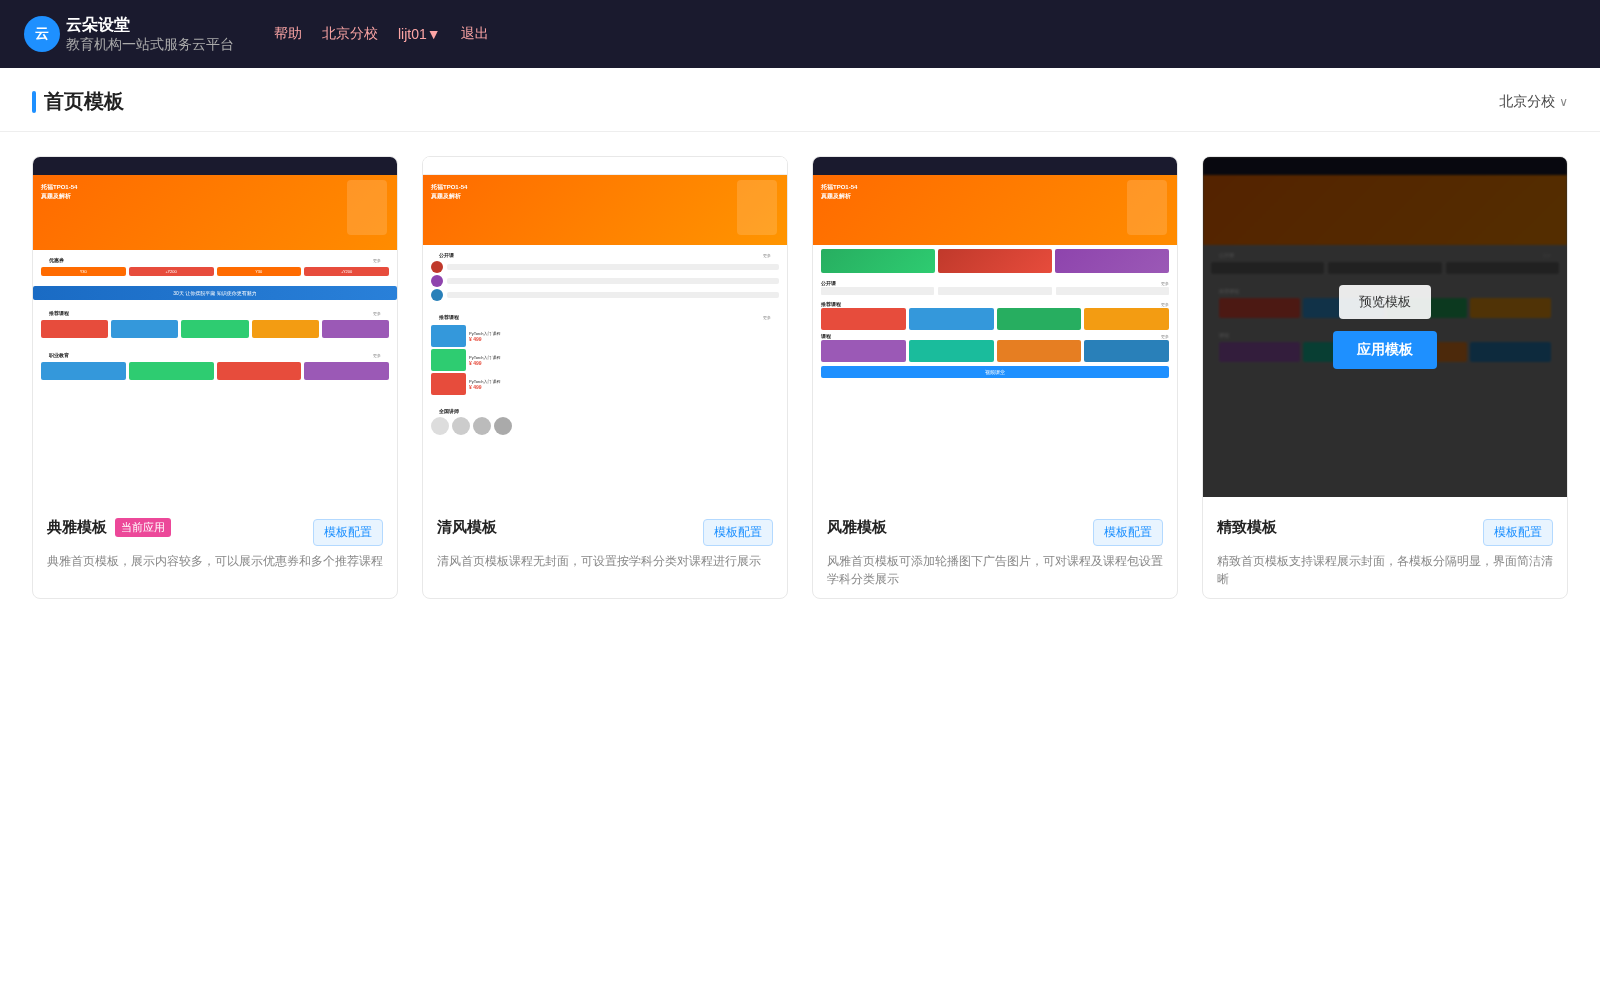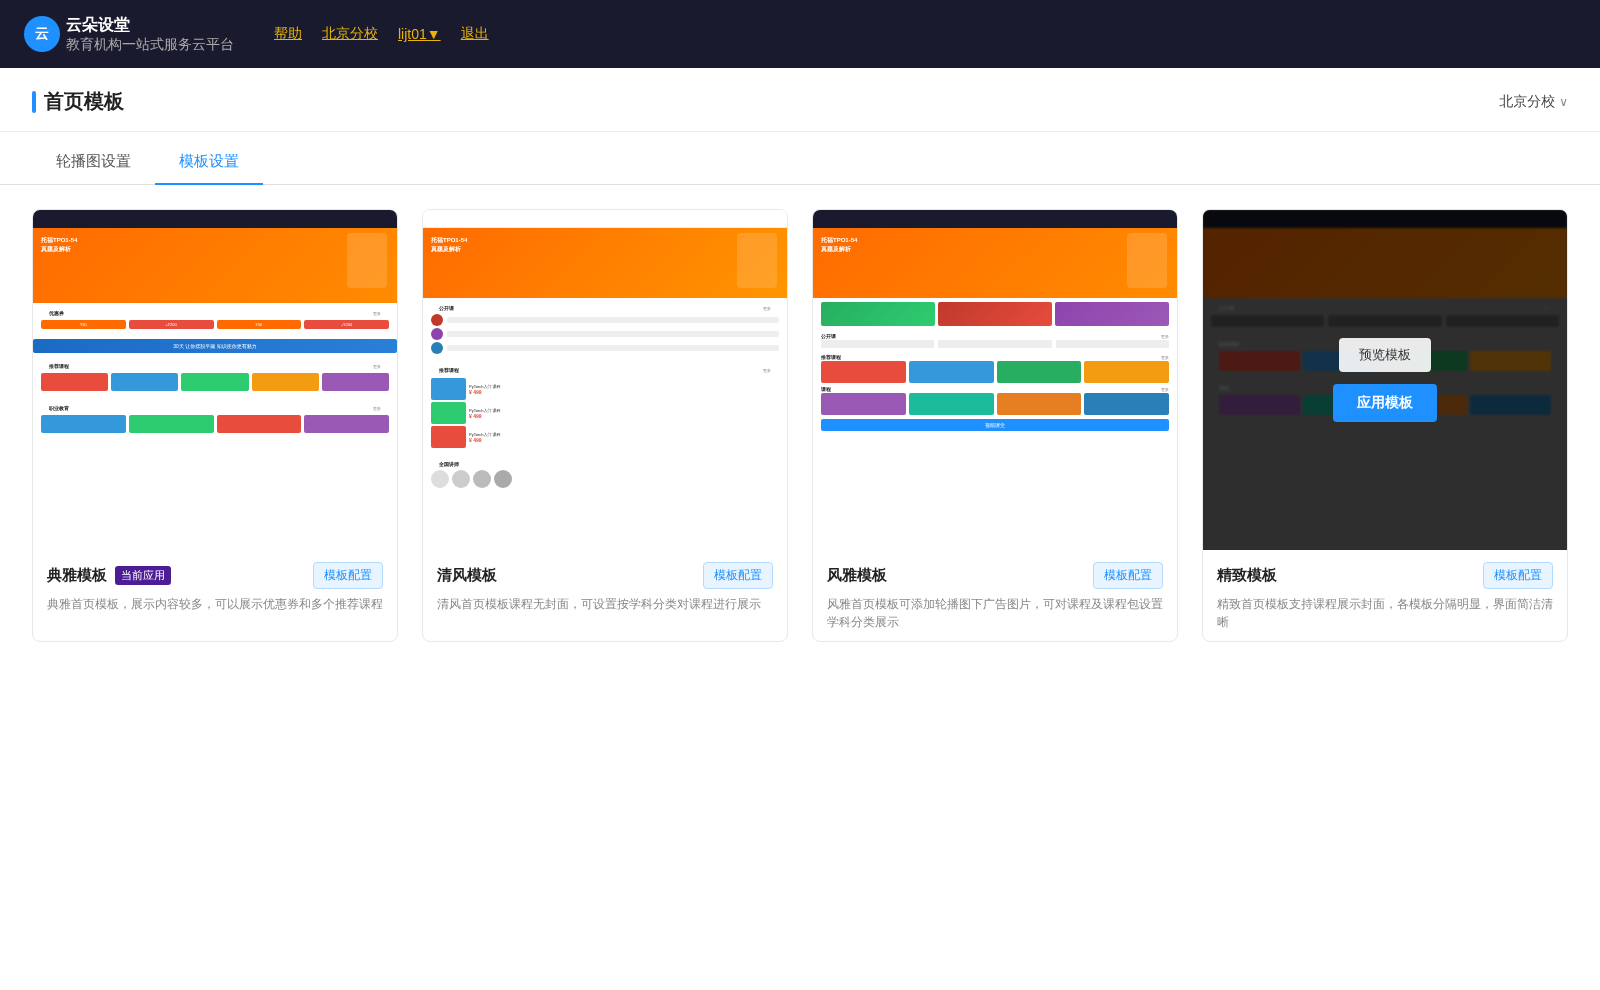--- a/index.html
+++ b/index.html
@@ -47,21 +47,21 @@
       border-bottom: 2px solid #1e90ff;
     }
 
     .nav-right {
       display: flex;
       align-items: center;
       gap: 20px;
       color: #cccccc;
       font-size: 14px;
     }
-    .nav-right span { cursor: pointer; color: #eab308; text-decoration: underline; }
+    .nav-right span { cursor: pointer; color: #fca5a5; }
 
     
     .page {
       background: white;
       min-height: 922px;
       padding: 0;
     }
 
     
     .page-header {
@@ -340,34 +340,35 @@
       display: flex;
       align-items: center;
       gap: 8px;
     }
     .template-name {
       font-size: 15px;
       font-weight: bold;
       color: #222;
     }
     .badge-current {
-      background: #4c1d95;
+      background: #ec4899;
       color: white;
       font-size: 11px;
       padding: 2px 6px;
       border-radius: 3px;
     }
     .btn-config {
       background: #e8f4ff;
       color: #1e90ff;
       border: 1px solid #b3d9ff;
       padding: 4px 10px;
       border-radius: 4px;
       font-size: 12px;
       cursor: pointer;
+      margin-top: 10px;
     }
     .template-desc {
       font-size: 12px;
       color: #888;
       line-height: 1.5;
     }
     .preview-more {
       font-size: 4px; color: #888;
     }
     .preview-title-row {
@@ -402,24 +403,20 @@
     <div class="page-title-wrap">
       <div class="page-title-bar"></div>
       <h1 class="page-title">首页模板</h1>
     </div>
     <div class="branch-selector">
       <span>北京分校</span>
       <span class="chevron">∨</span>
     </div>
   </div>
 
-  <div class="tabs-area">
-    <div class="tab">轮播图设置</div>
-    <div class="tab active">模板设置</div>
-  </div>
 
 
   <div class="templates-grid">
 
     <div class="template-card">
       <div class="template-preview tpl1-preview">
         <div class="tpl1-header"></div>
         <div class="tpl1-hero">
           <div class="tpl1-hero-text">托福TPO1-54<br>真题及解析</div>
           <div class="tpl1-hero-deco"></div>

